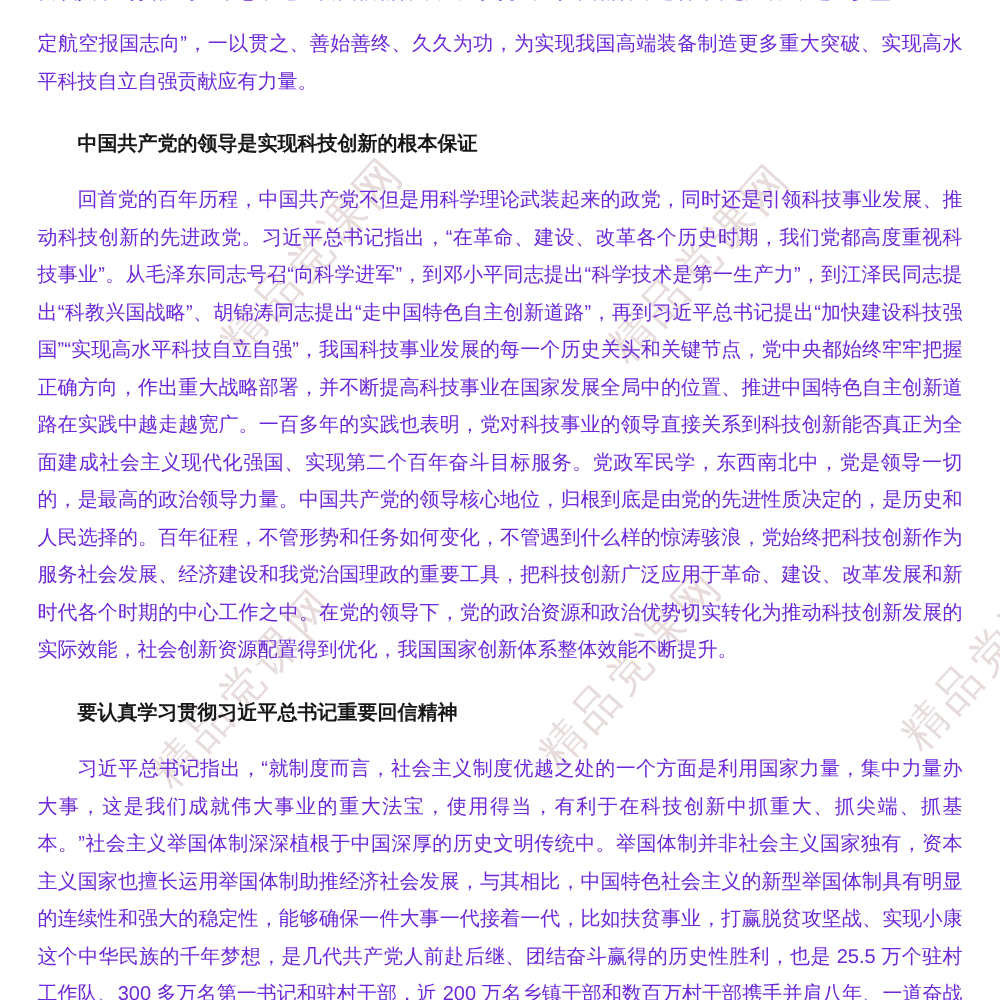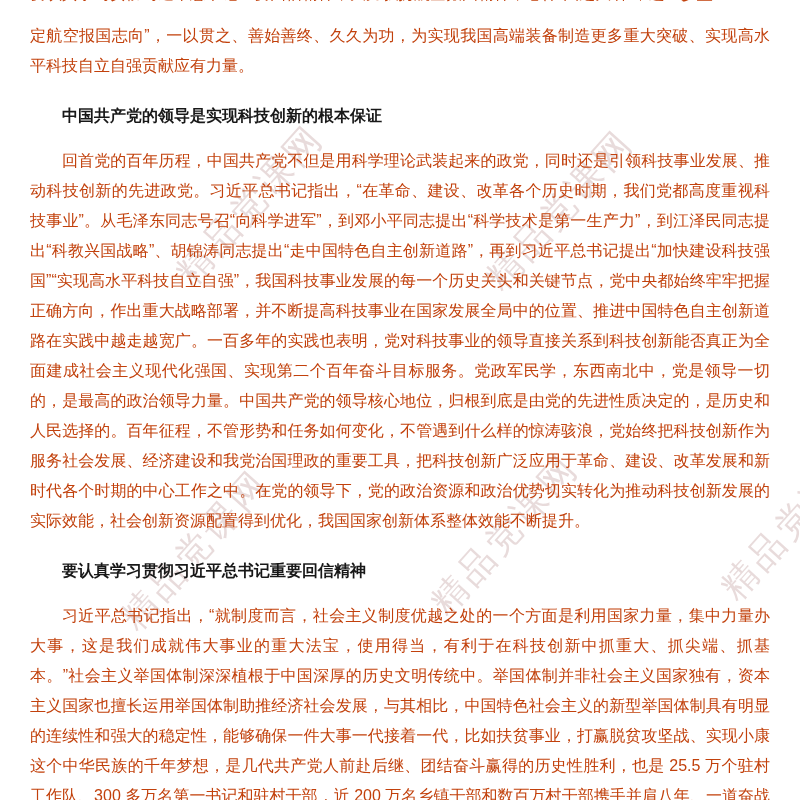--- a/index.html
+++ b/index.html
@@ -14,21 +14,21 @@
     position:absolute;
     transform:translate(-50%,-50%) rotate(-48deg);
     font-size:36px;font-weight:400;letter-spacing:4px;white-space:nowrap;
     color:rgba(198,166,166,0.40);
   }
   
   .page{
     position:absolute;left:30px;top:-21px;width:740px;z-index:1;
   }
   .page p{
-    font-size:16px;line-height:30px;color:#c2410c;
+    font-size:16px;line-height:30px;color:#6d28d9;
     text-align:justify;word-break:break-all;
     margin:0 0 12px 0;
   }
   .page p.indent{text-indent:2em;}
   .page h4{
     font-size:16px;line-height:30px;color:#181818;font-weight:700;
     text-indent:2em;margin:20px 0 15px 0;
   }
 </style>
 </head>

